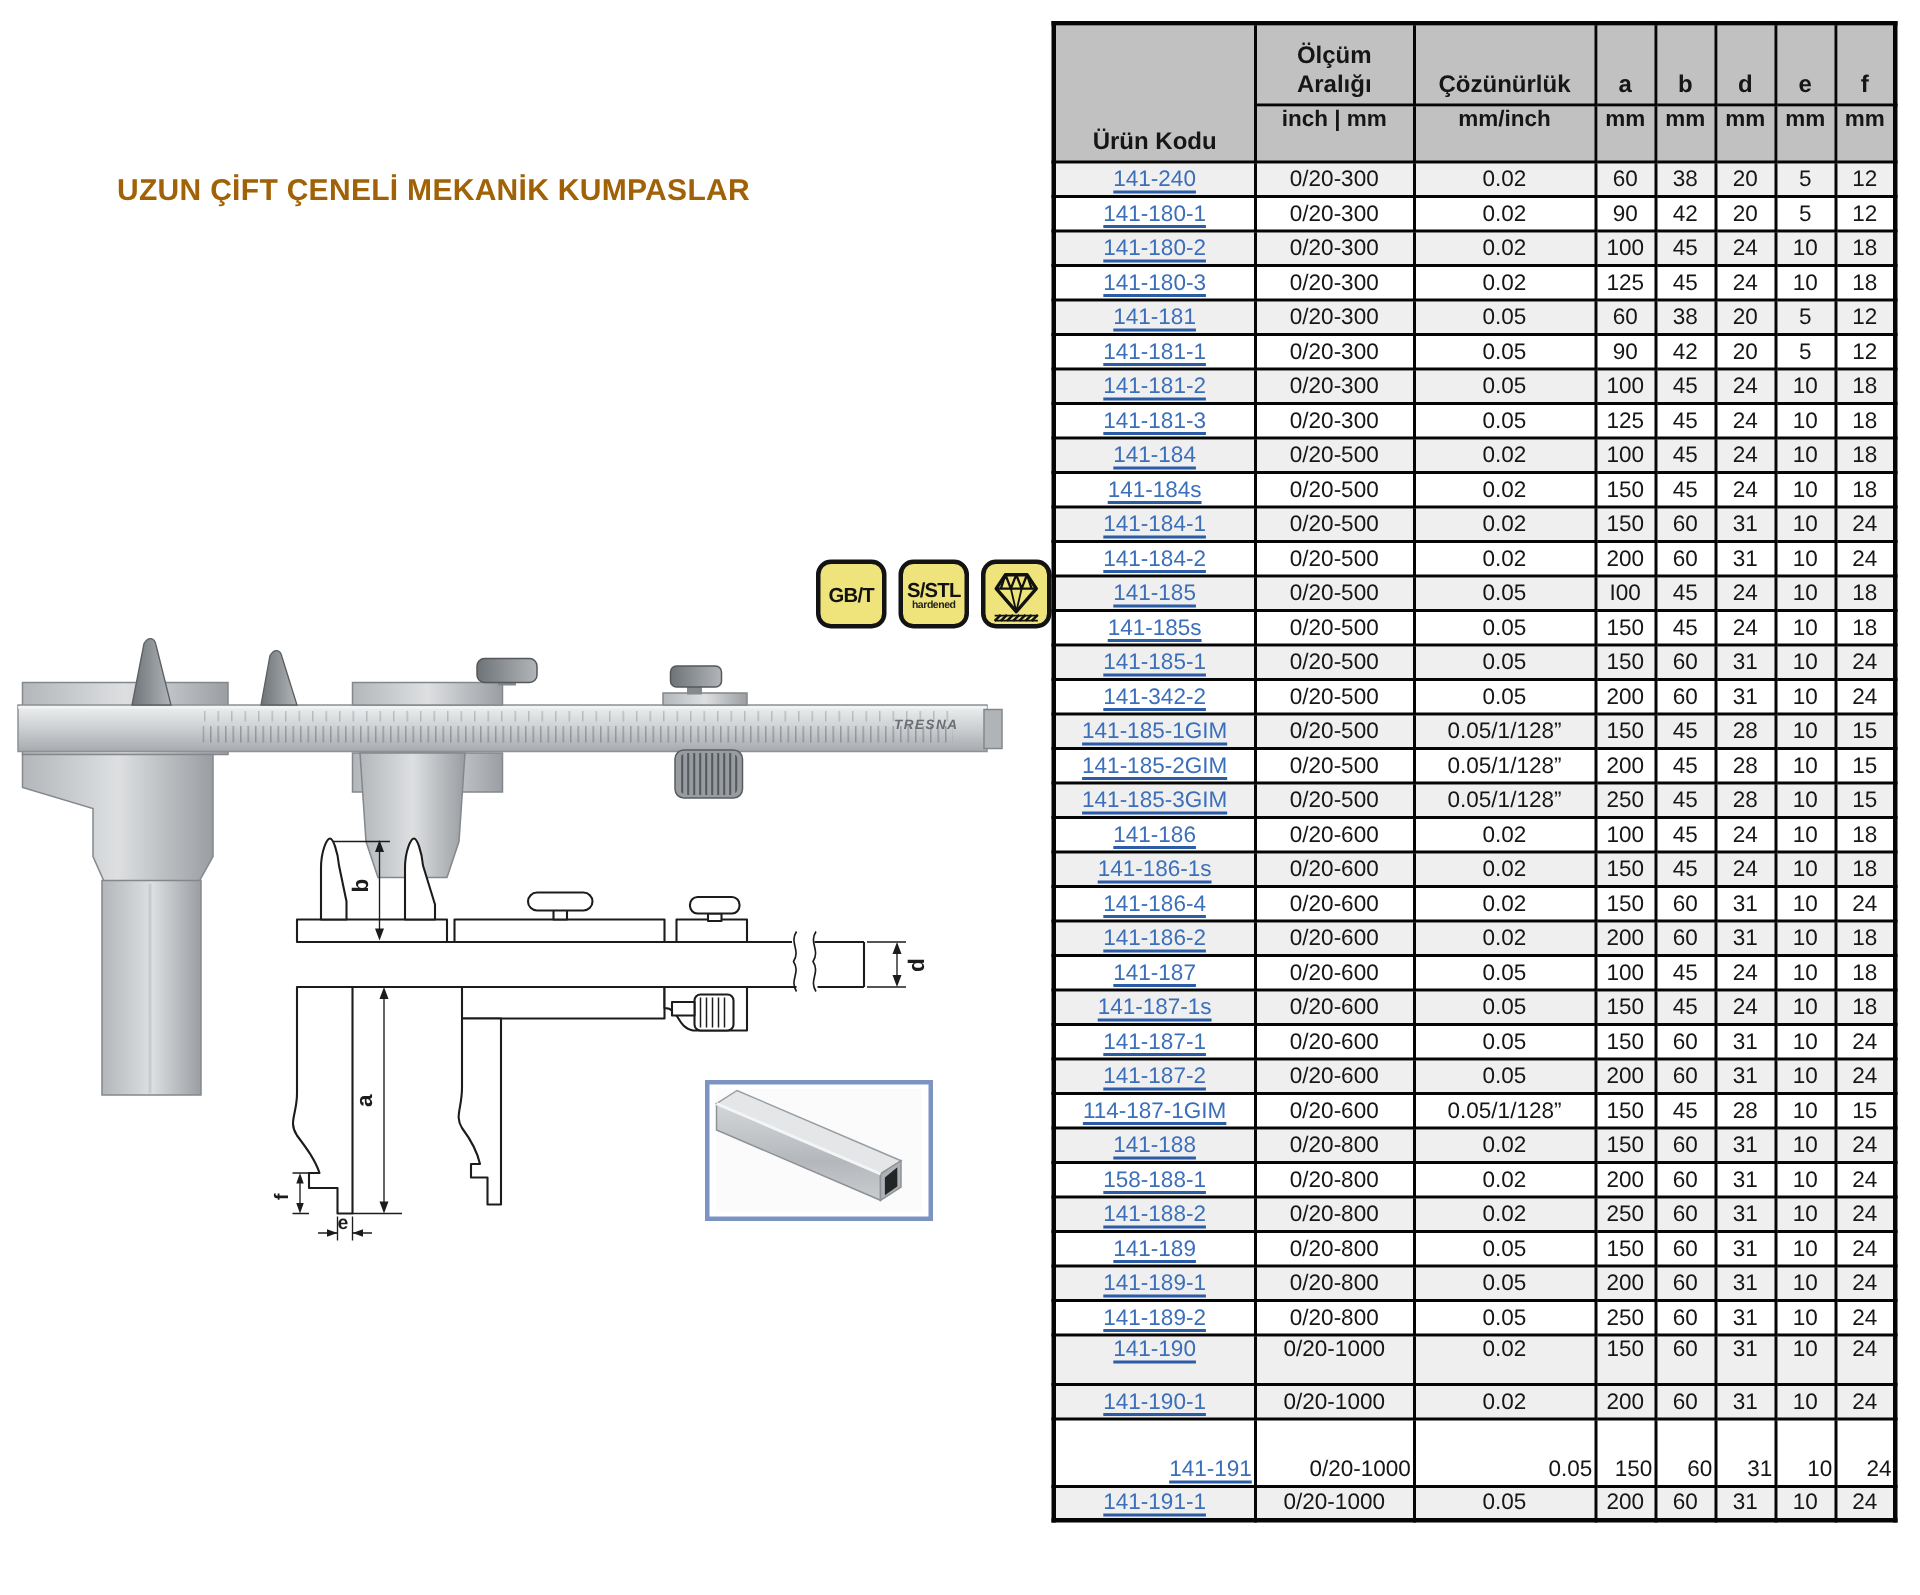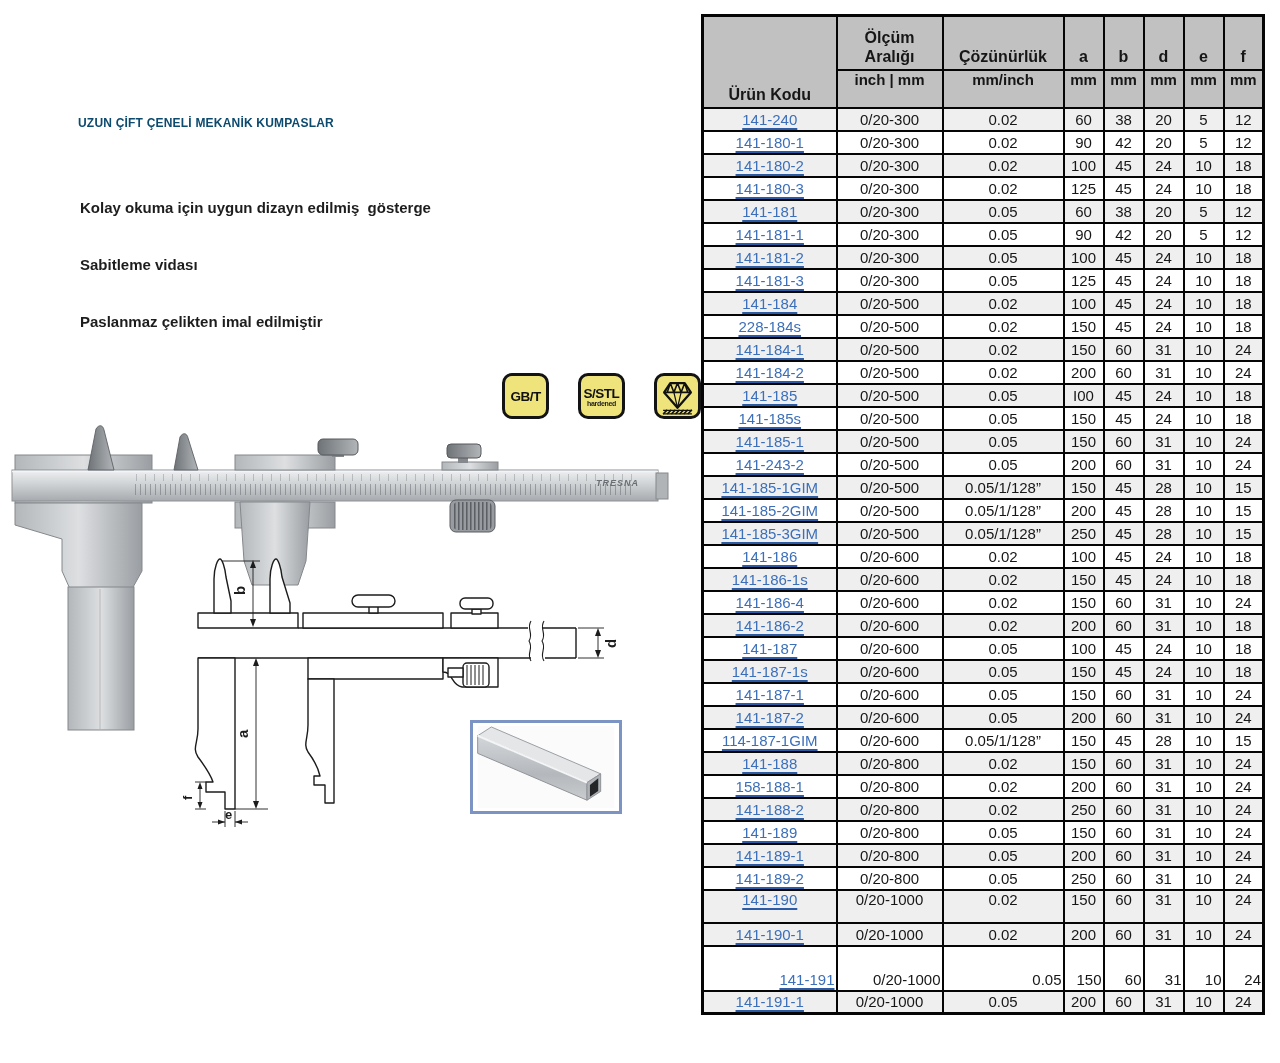--- a/index.html
+++ b/index.html
@@ -1,25 +1,25 @@
 <!DOCTYPE html>
 <html><head>
 <meta charset="utf-8">
 <style>
   * { margin:0; padding:0; box-sizing:border-box; }
   html,body { width:1280px; height:1063px; background:#ffffff; overflow:hidden;
     font-family:"Liberation Sans", sans-serif; }
   .page { position:relative; width:1280px; height:1063px; background:#fff; }
 
   
-  .title { position:absolute; left:78px; top:116px; font-size:12px; font-weight:bold;
-    color:#0c4a6e; letter-spacing:.2px; }
+  .title { position:absolute; left:78px; top:116px; font-size:20px; font-weight:bold;
+    color:#a16207; letter-spacing:.2px; }
   .features { position:absolute; left:80px; top:160px; font-size:15px; font-weight:bold;
     color:#1d1d1d; line-height:19px; white-space:pre-wrap; }
-  .badges { position:absolute; left:502px; top:373px; display:flex; gap:29px; }
+  .badges { position:absolute; left:544px; top:373px; display:flex; gap:8px; }
   .badge { width:47px; height:46px; background:#efe47c; border:3px solid #131313;
     border-radius:10px; display:flex; flex-direction:column; align-items:center;
     justify-content:center; }
   .badge .lbl { font-size:13.5px; font-weight:bold; color:#111; letter-spacing:-.5px; }
   .badge .sub { font-size:7px; font-weight:bold; color:#222; margin-top:-1px; letter-spacing:-.3px; }
   .photo-wrap { position:absolute; left:10px; top:421px; width:660px; height:312px; }
   .drawing-wrap { position:absolute; left:148px; top:551px; width:492px; height:312px; }
   .inset { position:absolute; left:470px; top:720px; width:152px; height:94px;
     border:3px solid #7b94c4; background:#fff; padding:3px; }
   .inset svg { width:100%; height:100%; display:block; }
@@ -41,25 +41,20 @@
   .spec-table a { color:#3b6fba; text-decoration:underline; text-decoration-thickness:2px;
     text-underline-offset:3px; text-decoration-color:#2d5ca6; }
 </style>
 </head>
 <body>
 
 <div class="page">
 
   <div class="title">UZUN ÇİFT ÇENELİ MEKANİK KUMPASLAR</div>
 
-  <div class="features">
-    <div>Kolay okuma için uygun dizayn edilmiş  gösterge</div>
-    <div>Sabitleme vidası</div>
-    <div>Paslanmaz çelikten imal edilmiştir</div>
-  </div>
 
   <div class="badges">
     <div class="badge">
       <span class="lbl">GB/T</span>
     </div>
     <div class="badge">
       <span class="lbl">S/STL</span>
       <span class="sub">hardened</span>
     </div>
     <div class="badge">
@@ -339,21 +334,21 @@
           <td><a href="#">141-184</a></td>
           <td>0/20-500</td>
           <td>0.02</td>
           <td>100</td>
           <td>45</td>
           <td>24</td>
           <td>10</td>
           <td>18</td>
         </tr>
         <tr>
-          <td><a href="#">228-184s</a></td>
+          <td><a href="#">141-184s</a></td>
           <td>0/20-500</td>
           <td>0.02</td>
           <td>150</td>
           <td>45</td>
           <td>24</td>
           <td>10</td>
           <td>18</td>
         </tr>
         <tr class="shade">
           <td><a href="#">141-184-1</a></td>
@@ -399,21 +394,21 @@
           <td><a href="#">141-185-1</a></td>
           <td>0/20-500</td>
           <td>0.05</td>
           <td>150</td>
           <td>60</td>
           <td>31</td>
           <td>10</td>
           <td>24</td>
         </tr>
         <tr>
-          <td><a href="#">141-243-2</a></td>
+          <td><a href="#">141-342-2</a></td>
           <td>0/20-500</td>
           <td>0.05</td>
           <td>200</td>
           <td>60</td>
           <td>31</td>
           <td>10</td>
           <td>24</td>
         </tr>
         <tr class="shade">
           <td><a href="#">141-185-1GIM</a></td>

